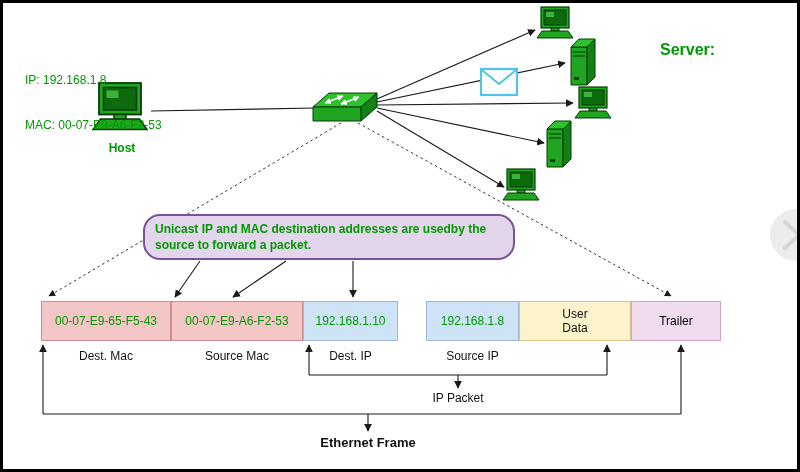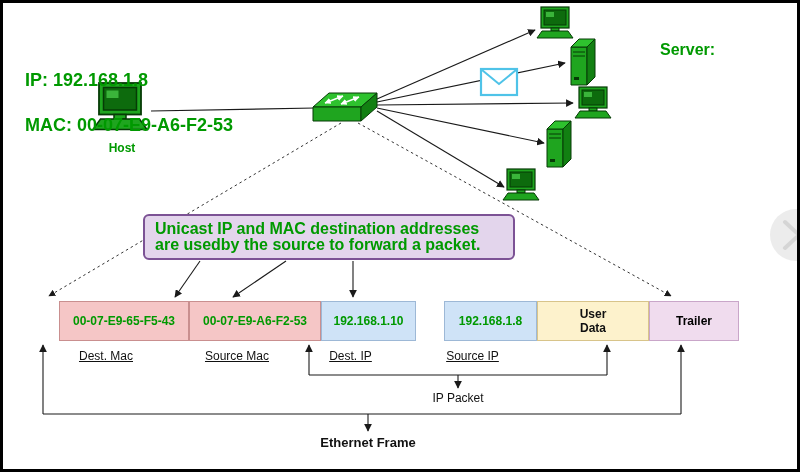--- a/index.html
+++ b/index.html
@@ -1,36 +1,36 @@
 <!DOCTYPE html>
 <html><head>
 <meta charset="utf-8">
 <style>
   html,body{margin:0;padding:0;background:#fff;font-family:"Liberation Sans",sans-serif;}
   .canvas{position:relative;width:800px;height:472px;background:#fff;border:3px solid #000;box-sizing:border-box;overflow:hidden;}
   .layer{position:absolute;left:0;top:0;width:800px;height:472px;}
   svg.layer{pointer-events:none;}
   .txt{position:absolute;white-space:pre;}
   .green{color:#009900;}
-  .info{font-size:18px;font-weight:700;line-height:15px;}
+  .info{font-size:12px;font-weight:400;line-height:15px;}
   .srv{font-size:16px;font-weight:700;line-height:14px;}
   .hostlbl{font-size:12px;font-weight:700;text-align:center;}
   .callout{position:absolute;left:140px;top:211px;width:372px;height:46px;box-sizing:border-box;
-    background:#e3d5ec;border:2px solid #7c5295;border-radius:6px;padding:5px 10px;
-    color:#009900;font-size:16px;font-weight:700;line-height:16px;}
-  .frame-row{position:absolute;left:56px;top:298px;display:flex;height:40px;font-weight:bold;}
+    background:#e3d5ec;border:2px solid #7c5295;border-radius:17px;padding:5px 10px;
+    color:#009900;font-size:12px;font-weight:700;line-height:16px;}
+  .frame-row{position:absolute;left:38px;top:298px;display:flex;height:40px;}
   .cell{box-sizing:border-box;display:flex;align-items:center;justify-content:center;
     text-align:center;font-size:12px;height:40px;}
   .cell-mac{background:#f5c6c6;border:1px solid #c98f8f;color:#009900;}
   .cell-ip{background:#cfe3f7;border:1px solid #9db8d6;color:#009900;}
   .cell-data{background:#fdf2cc;border:1px solid #d8c48a;color:#111;}
   .cell-trailer{background:#f0dcee;border:1px solid #c9a6c9;color:#000000;}
   .w1{width:130px;}.w2{width:132px;}.w3{width:95px;}.w4{width:93px;margin-left:28px;}.w5{width:112px;}.w6{width:90px;}
   .label-row{position:absolute;left:38px;top:346px;display:flex;}
-  .flabel{font-size:12px;color:#111;text-align:center;text-decoration:underline;}
+  .flabel{font-size:12px;color:#111;text-align:center;}
   .wrapdata{display:inline-block;width:42px;line-height:14px;}
   .ippkt{position:absolute;left:405px;top:388px;width:100px;text-align:center;font-size:12px;color:#111;}
   .ethfr{position:absolute;left:285px;top:432px;width:160px;text-align:center;font-size:13px;font-weight:700;color:#111;}
 </style>
 </head>
 <body>
 
 <div class="canvas">
 
   <svg class="layer" viewBox="0 0 800 472" width="800" height="472">

